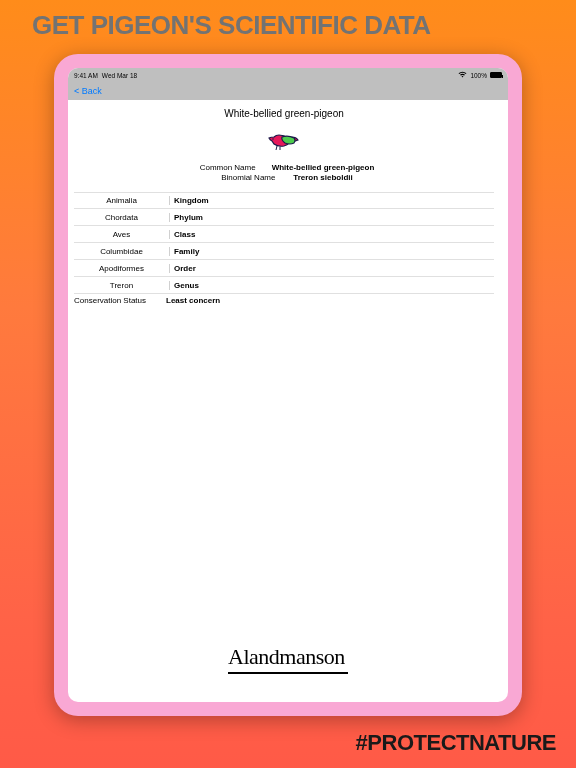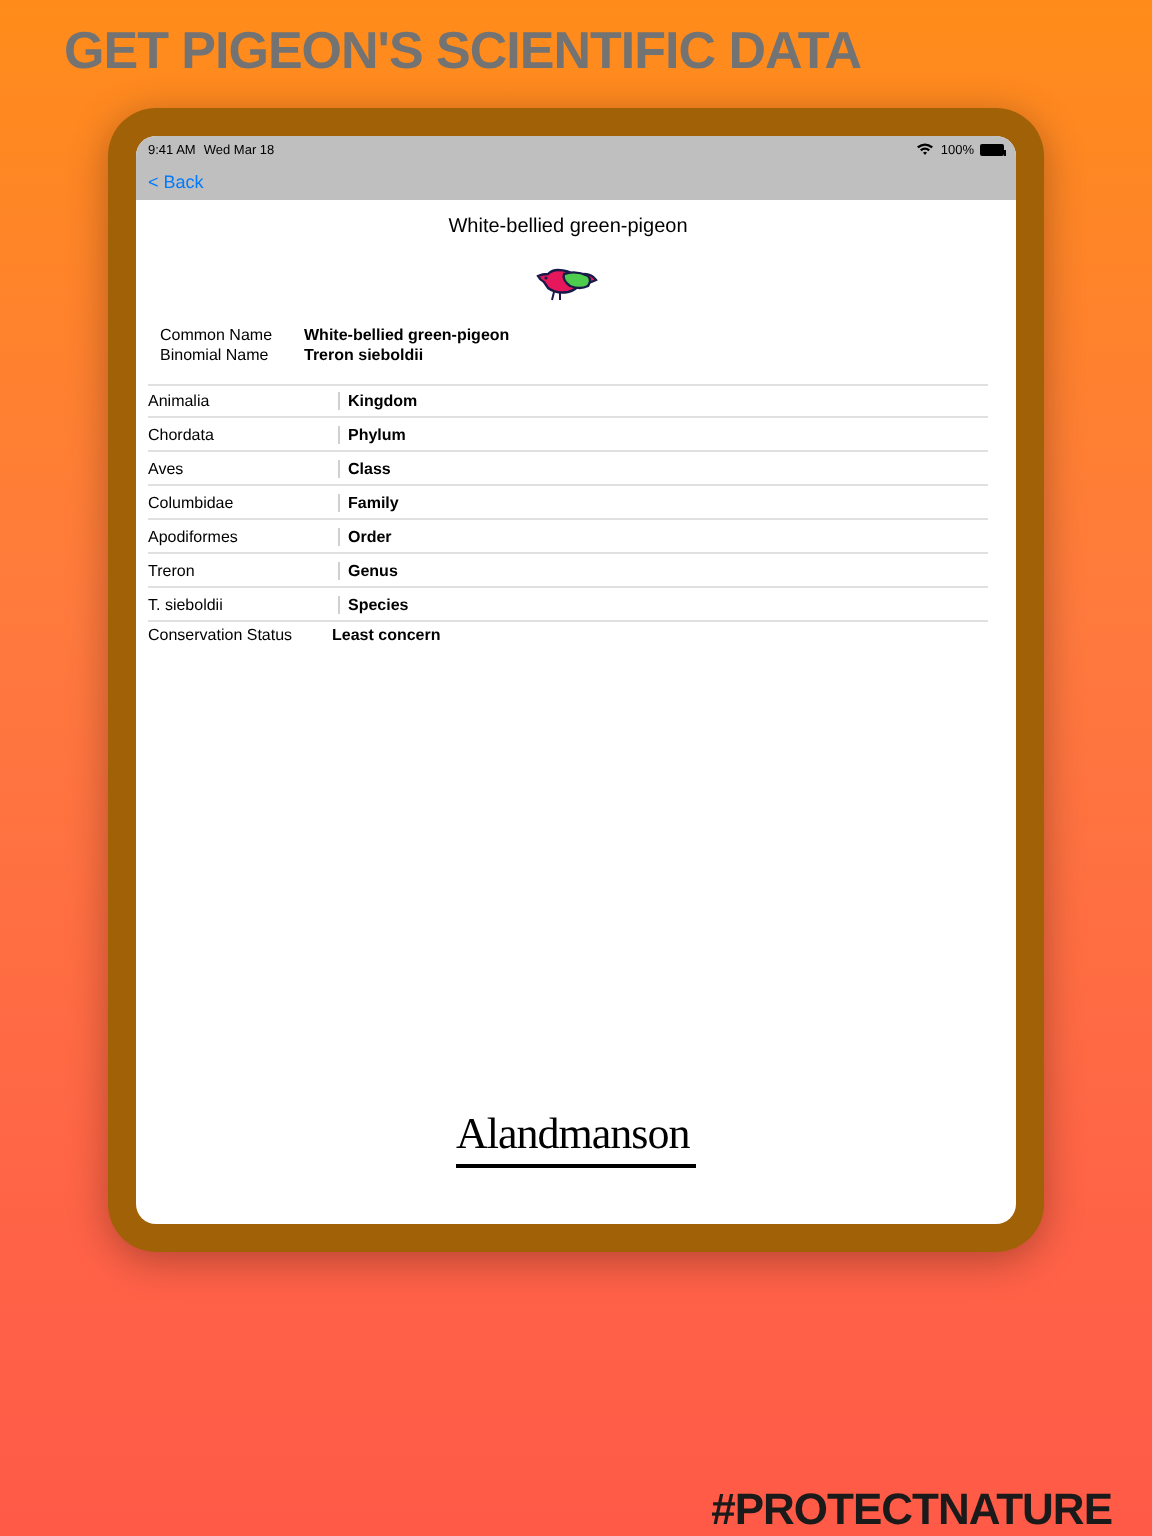--- a/index.html
+++ b/index.html
@@ -15,35 +15,35 @@
       position: absolute;
       top: 10px;
       left: 32px;
       font-size: 26px;
       font-weight: 600;
       color: #737373;
       letter-spacing: -0.5px;
     }
     .hashtag {
       position: absolute;
-      bottom: 0;
+      bottom: 12px;
       right: 20px;
       font-size: 22px;
       font-weight: 600;
       color: #1a1a1a;
       letter-spacing: -0.5px;
     }
     .tablet {
       position: absolute;
       top: 54px;
       left: 50%;
       transform: translateX(-50%);
       width: 468px;
-      height: 572px;
-      background: #a16207;
+      height: 662px;
+      background: #f9a8d4;
       border-radius: 24px;
       padding: 14px;
       box-shadow: 0 4px 20px rgba(0,0,0,0.3);
     }
     .screen {
       width: 100%;
       height: 100%;
       background: #fff;
       border-radius: 10px;
       overflow: hidden;
@@ -90,26 +90,28 @@
     .bird-icon {
       display: block;
       margin: 0 auto 8px auto;
     }
     .info-row {
       display: flex;
       font-size: 8px;
       color: #000;
       margin-bottom: 1px;
       padding-left: 6px;
+      justify-content: center;
     }
     .info-row .label { width: 72px; }
     .info-row .value { font-weight: 700; }
     .tax-table {
       margin-top: 10px;
       font-size: 8px;
+      text-align: center;
     }
     .tax-row {
       display: flex;
       align-items: center;
       height: 17px;
       border-bottom: 0.5px solid #e0e0e0;
     }
     .tax-row:first-child { border-top: 0.5px solid #e0e0e0; }
     .tax-value {
       width: 96px;
@@ -208,24 +210,20 @@
           <span class="tax-label">Family</span>
         </div>
         <div class="tax-row">
           <span class="tax-value">Apodiformes</span>
           <span class="tax-label">Order</span>
         </div>
         <div class="tax-row">
           <span class="tax-value">Treron</span>
           <span class="tax-label">Genus</span>
         </div>
-        <div class="tax-row">
-          <span class="tax-value">T. sieboldii</span>
-          <span class="tax-label">Species</span>
-        </div>
       </div>
 
       <div class="conserv-row">
         <span class="label">Conservation Status</span>
         <span class="value">Least concern</span>
       </div>
     </div>
 
     <div class="author">
       <div class="author-text">Alandmanson</div>

